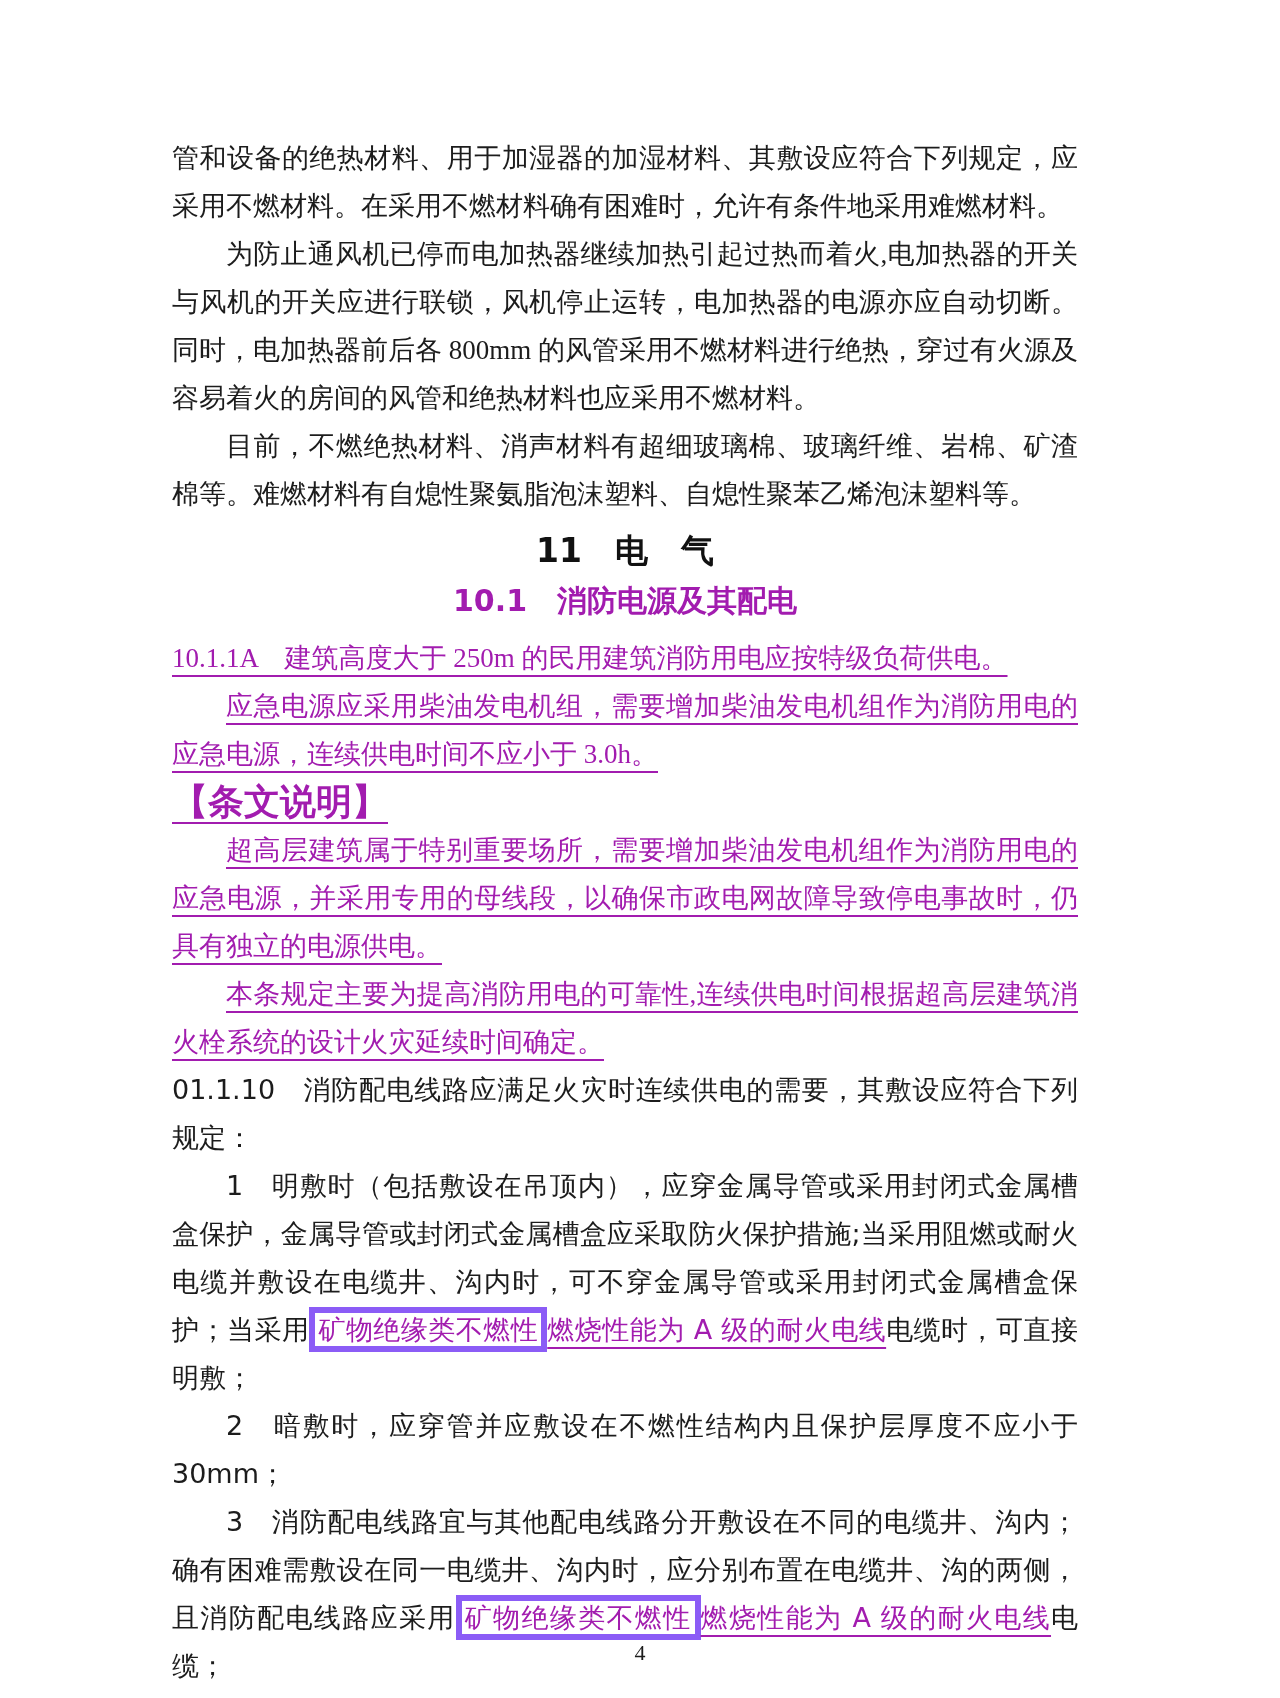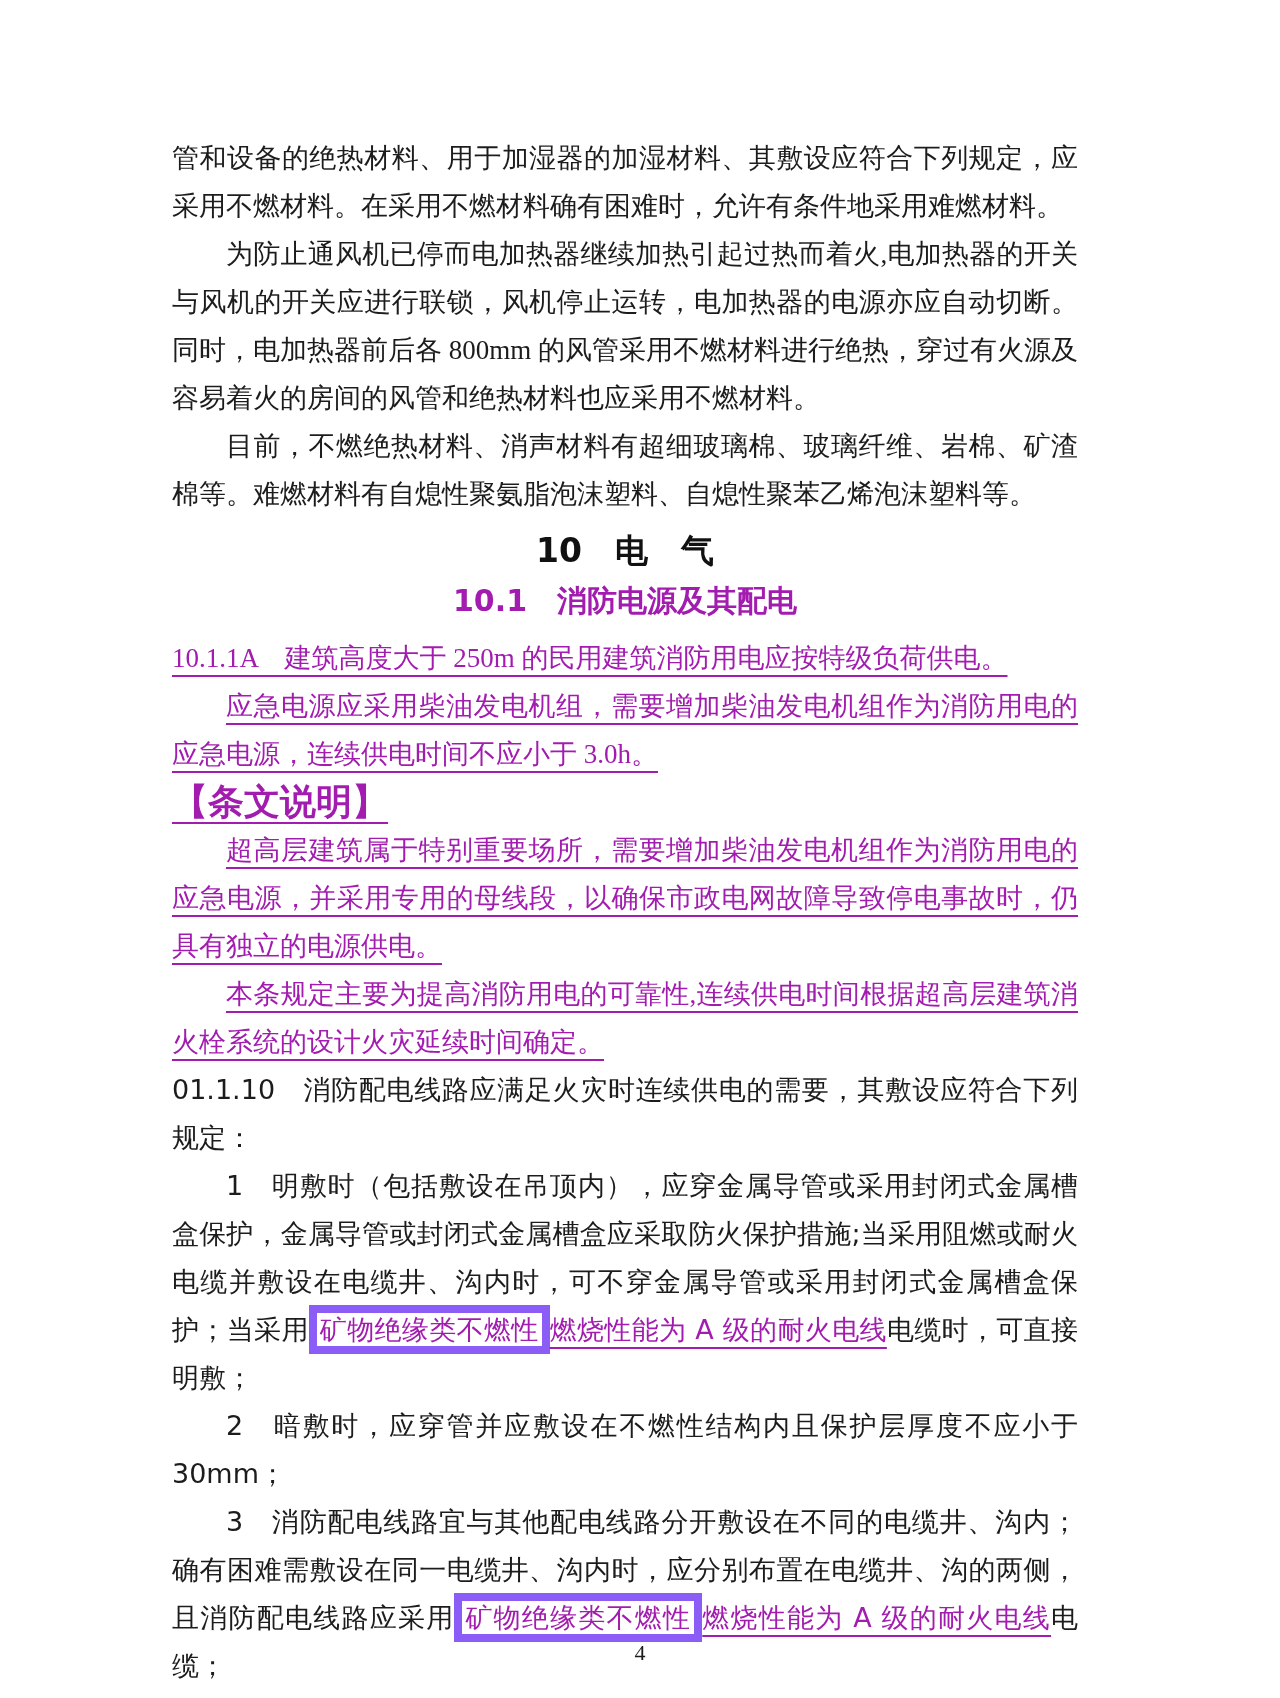--- a/index.html
+++ b/index.html
@@ -52,21 +52,21 @@
     font-size: 30px;
     line-height: 50px;
     color: #a21caf;
     font-family: "DejaVu Sans", "Liberation Sans", sans-serif;
   }
   .label-red {
     font-weight: bold;
     font-size: 36px;
   }
   .boxed {
-    border: 8px solid #8b5cf6;
+    border: 6px solid #8b5cf6;
     padding: 1px 3px;
     -webkit-box-decoration-break: clone;
     box-decoration-break: clone;
   }
   .footer-pagenum {
     position: absolute;
     left: 0; right: 0; top: 1640px;
     text-align: center;
     font-size: 22px;
     color: #1c1c1c;
@@ -78,21 +78,21 @@
 
 <div class="page">
   <div class="content">
 
     <p>管和设备的绝热材料、用于加湿器的加湿材料、其敷设应符合下列规定，应采用不燃材料。在采用不燃材料确有困难时，允许有条件地采用难燃材料。</p>
 
     <p class="indent">为防止通风机已停而电加热器继续加热引起过热而着火,电加热器的开关与风机的开关应进行联锁，风机停止运转，电加热器的电源亦应自动切断。同时，电加热器前后各 800mm 的风管采用不燃材料进行绝热，穿过有火源及容易着火的房间的风管和绝热材料也应采用不燃材料。</p>
 
     <p class="indent">目前，不燃绝热材料、消声材料有超细玻璃棉、玻璃纤维、岩棉、矿渣棉等。难燃材料有自熄性聚氨脂泡沫塑料、自熄性聚苯乙烯泡沫塑料等。</p>
 
-    <p class="h-chapter">10　电　气</p>
+    <p class="h-chapter">11　电　气</p>
 
     <p class="h-section">10.1　消防电源及其配电</p>
 
     <p class="red u">10.1.1A　建筑高度大于 250m 的民用建筑消防用电应按特级负荷供电。</p>
 
     <p class="red u indent">应急电源应采用柴油发电机组，需要增加柴油发电机组作为消防用电的应急电源，连续供电时间不应小于 3.0h。</p>
 
     <p class="red u label-red">【条文说明】</p>
 
     <p class="red u indent">超高层建筑属于特别重要场所，需要增加柴油发电机组作为消防用电的应急电源，并采用专用的母线段，以确保市政电网故障导致停电事故时，仍具有独立的电源供电。</p>

